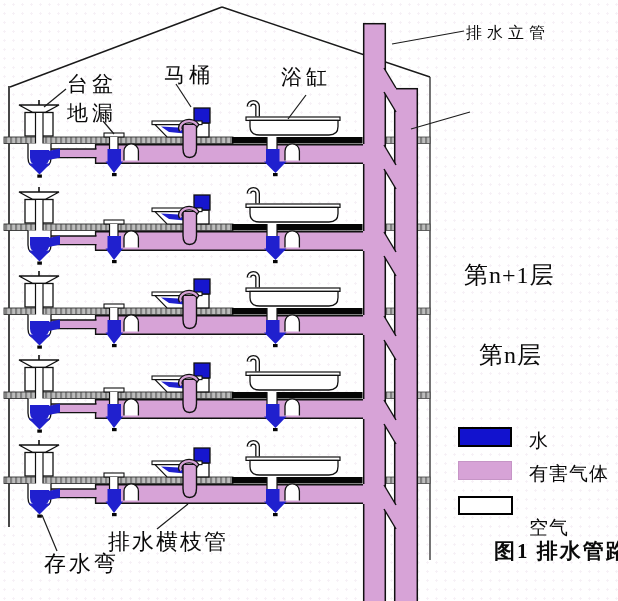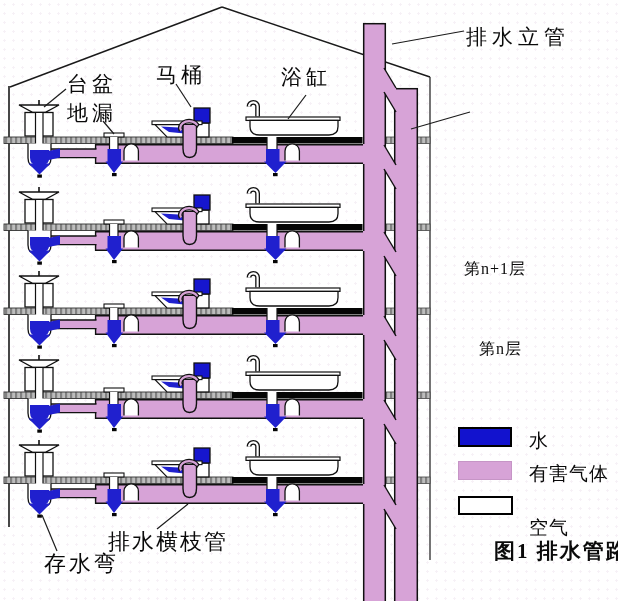--- a/index.html
+++ b/index.html
@@ -5,22 +5,22 @@
   html,body{margin:0;padding:0;background:#fff;}
   #stage{position:relative;width:618px;height:601px;overflow:hidden;background:#fff;
          background-image:radial-gradient(circle, rgba(205,170,205,0.16) 1px, transparent 1.2px);
          background-size:9px 9px;
          font-family:"Liberation Serif","DejaVu Serif",serif;color:#000;}
   #stage svg{position:absolute;left:0;top:0;}
   .layer{position:absolute;left:0;top:0;width:618px;height:601px;}
   .floor{position:absolute;left:0;width:450px;height:90px;}
   .lbl{position:absolute;white-space:nowrap;color:#0a0a0a;}
   .lbl-fixture{font-size:21px;letter-spacing:4px;line-height:29px;}
-  .lbl-pipe-top{font-size:21px;letter-spacing:5px;}
-  .lbl-floor{font-size:16px;letter-spacing:1px;}
+  .lbl-pipe-top{font-size:16px;letter-spacing:5px;}
+  .lbl-floor{font-size:24px;letter-spacing:1px;}
   .lbl-bottom{font-size:22px;letter-spacing:3px;}
   .legend-box{position:absolute;box-sizing:border-box;}
   .legend-water{left:458px;top:427px;width:54px;height:20px;background:#1212CE;border:2px solid #000;}
   .legend-gas{left:458px;top:461px;width:54px;height:19px;background:#D7A3D7;border:1px solid #c695c6;}
   .legend-air{left:458px;top:496px;width:55px;height:19px;background:#fff;border:2px solid #000;}
   .lbl-legend{font-size:19px;letter-spacing:1px;}
   .lbl-caption{font-size:21px;font-weight:bold;letter-spacing:2px;margin-left:28px;}
 </style>
 </head>
 <body>
@@ -476,21 +476,21 @@
     <line x1="464" y1="31" x2="392" y2="44" stroke="#1c1c1c" stroke-width="1.2"></line>
     <line x1="470" y1="112" x2="411" y2="129" stroke="#1c1c1c" stroke-width="1.2"></line>
     <line x1="42" y1="515" x2="57" y2="551" stroke="#1c1c1c" stroke-width="1.2"></line>
     <line x1="188" y1="504" x2="157" y2="529" stroke="#1c1c1c" stroke-width="1.2"></line>
   </svg>
 
   <div class="lbl lbl-fixture" style="left:67px;top:70px;">
     <span style="display:block;">台盆</span>
     <span style="display:block;">地漏</span>
   </div>
-  <div class="lbl lbl-fixture" style="left:156px;top:61px;">马桶</div>
+  <div class="lbl lbl-fixture" style="left:164px;top:61px;">马桶</div>
   <div class="lbl lbl-fixture" style="left:281px;top:63px;text-align:right;">浴缸</div>
   <div class="lbl lbl-pipe-top" style="left:466px;top:23px;">排水立管</div>
   <div class="lbl lbl-floor" style="left:464px;top:259px;">第n+1层</div>
   <div class="lbl lbl-floor" style="left:479px;top:339px;">第n层</div>
   <div class="lbl lbl-bottom" style="left:20px;top:549px;margin-left:24px;">存水弯</div>
   <div class="lbl lbl-bottom" style="left:108px;top:527px;letter-spacing:2px;">排水横枝管</div>
 
   <div>
     <div class="legend-box legend-water"></div>
     <div class="lbl lbl-legend" style="left:529px;top:428px;">水</div>

